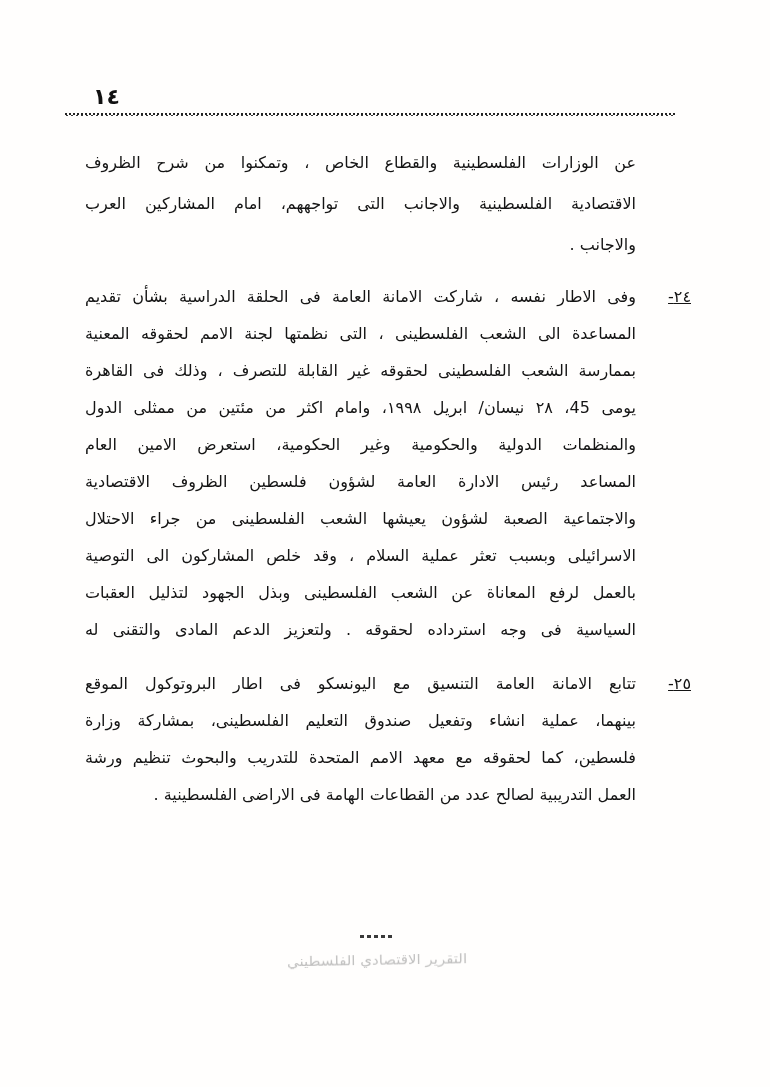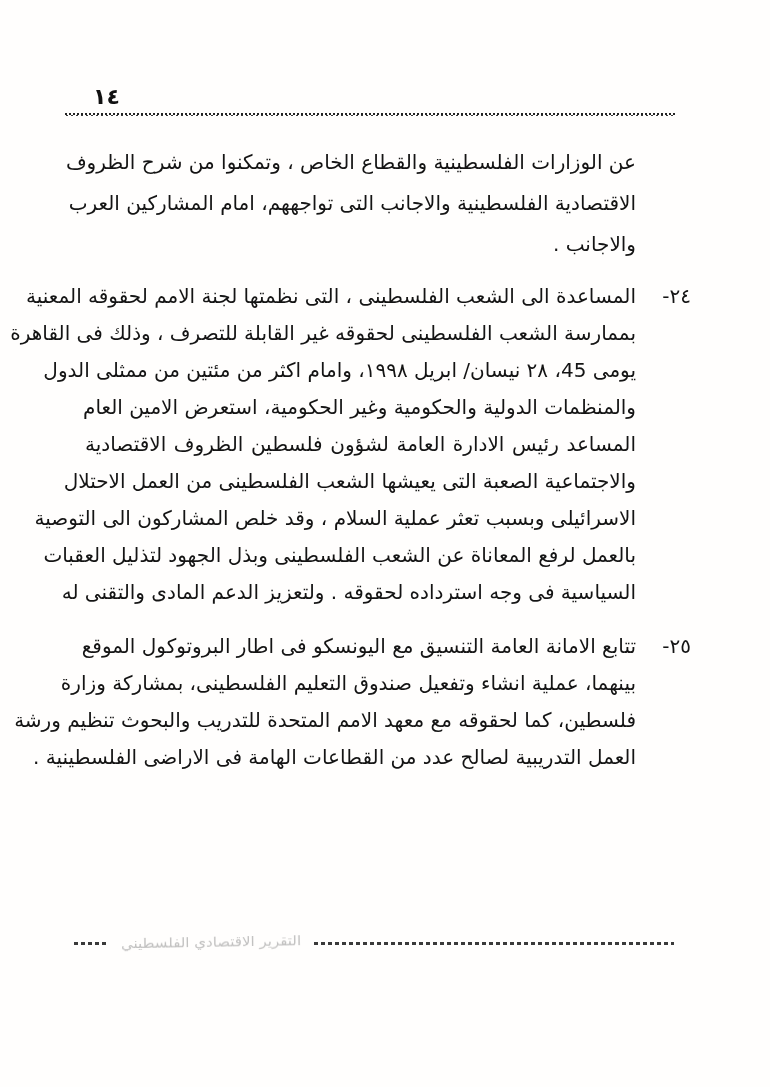--- a/index.html
+++ b/index.html
@@ -19,43 +19,44 @@
   }
   .toprule{
     position:absolute;top:113px;left:65px;width:610px;height:3px;
     background:
       repeating-linear-gradient(90deg,#232323 0 2px,transparent 2px 4px) 0 0/100% 2px no-repeat,
       repeating-linear-gradient(90deg,transparent 0 1px,#3c3c3c 1px 3px,transparent 3px 5px) 0 2px/100% 1px no-repeat;
   }
   .content{
     position:absolute;top:142px;left:85px;width:606px;
     direction:rtl;
-    font-size:20px;
+    font-size:16px;
   }
   .para{
     position:relative;
     margin-right:55px;            
     line-height:37px;
   }
   .para.cont{line-height:41px;}   
   .para.n1{margin-top:13px;}
   .para.n2{margin-top:17px;}
   .marker{
     position:absolute;right:-55px;top:0;
     white-space:nowrap;
+    text-decoration:underline;
   }
   .line{
     text-align:justify;
     text-align-last:justify;
     white-space:nowrap;
   }
   .line.last{text-align-last:right;}
   .footerline{
-    position:absolute;top:933px;left:74px;right:96px;
-    display:flex;align-items:center;gap:13px;
+    position:absolute;top:933px;left:80px;right:96px;
+    display:flex;align-items:center;gap:13px;flex-direction:column;
   }
   .dashseg{
     height:3px;
     background:repeating-linear-gradient(90deg,#3a3a3a 0 4px,transparent 4px 7px);
     margin-top:2px;
   }
   .dashseg.short{width:34px;}
   .dashseg.long{flex:1;}
   .faint{
     direction:rtl;
@@ -79,26 +80,27 @@
   <div class="toprule"></div>
 
   <section class="content" id="document-body">
       <div class="para cont">
         <div class="line">عن الوزارات الفلسطينية والقطاع الخاص ، وتمكنوا من شرح الظروف</div>
         <div class="line">الاقتصادية الفلسطينية والاجانب التى تواجههم، امام المشاركين العرب</div>
         <div class="line last">والاجانب .</div>
       </div>
       <div class="para n1">
         <span class="marker">٢٤-</span>
+        <div class="line">وفى الاطار نفسه ، شاركت الامانة العامة فى الحلقة الدراسية بشأن تقديم</div>
         <div class="line">المساعدة الى الشعب الفلسطينى ، التى نظمتها لجنة الامم لحقوقه المعنية</div>
         <div class="line">بممارسة الشعب الفلسطينى لحقوقه غير القابلة للتصرف ، وذلك فى القاهرة</div>
         <div class="line">يومى 45، ٢٨ نيسان/ ابريل ١٩٩٨، وامام اكثر من مئتين من ممثلى الدول</div>
         <div class="line">والمنظمات الدولية والحكومية وغير الحكومية، استعرض الامين العام</div>
         <div class="line">المساعد رئيس الادارة العامة لشؤون فلسطين الظروف الاقتصادية</div>
-        <div class="line">والاجتماعية الصعبة التى يعيشها الشعب الفلسطينى من العمل الاحتلال</div>
+        <div class="line">والاجتماعية الصعبة لشؤون يعيشها الشعب الفلسطينى من جراء الاحتلال</div>
         <div class="line">الاسرائيلى وبسبب تعثر عملية السلام ، وقد خلص المشاركون الى التوصية</div>
         <div class="line">بالعمل لرفع المعاناة عن الشعب الفلسطينى وبذل الجهود لتذليل العقبات</div>
         <div class="line">السياسية فى وجه استرداده لحقوقه . ولتعزيز الدعم المادى والتقنى له</div>
       </div>
       <div class="para n2">
         <span class="marker">٢٥-</span>
         <div class="line">تتابع الامانة العامة التنسيق مع اليونسكو فى اطار البروتوكول الموقع</div>
         <div class="line">بينهما، عملية انشاء وتفعيل صندوق التعليم الفلسطينى، بمشاركة وزارة</div>
         <div class="line">فلسطين، كما لحقوقه مع معهد الامم المتحدة للتدريب والبحوث تنظيم ورشة</div>
         <div class="line last">العمل التدريبية لصالح عدد من القطاعات الهامة فى الاراضى الفلسطينية .</div>

